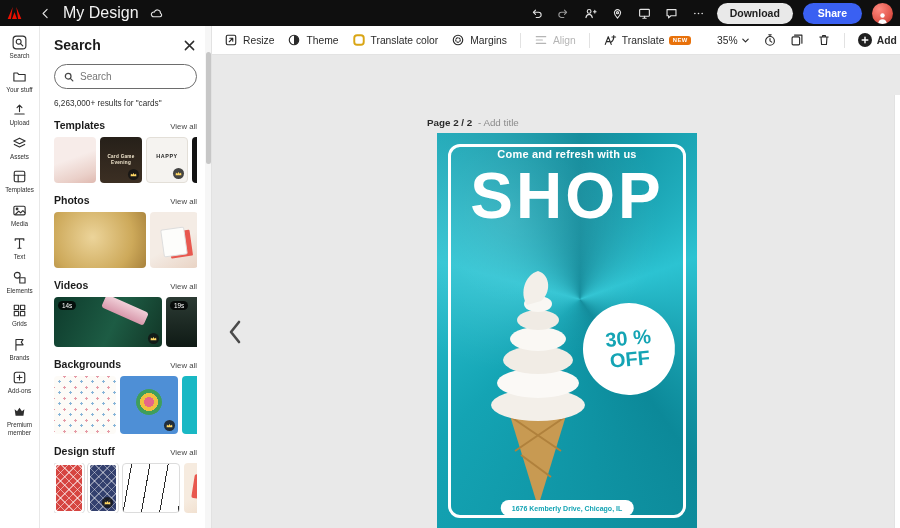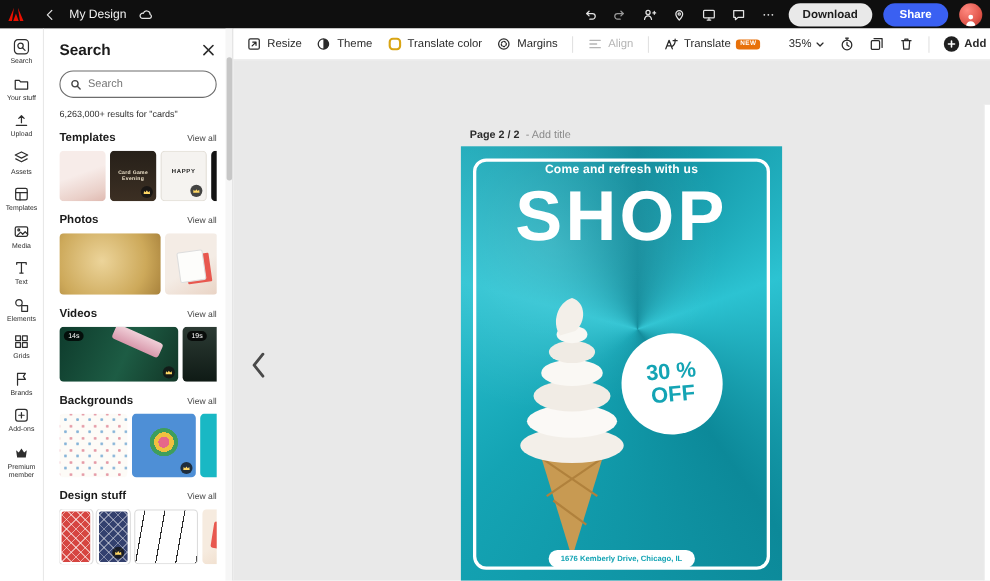--- a/index.html
+++ b/index.html
@@ -11,21 +11,21 @@
   body{font-family:"Liberation Sans","DejaVu Sans",sans-serif; background:#fff;}
   .app{width:900px; height:528px; position:relative; display:flex; flex-direction:column;}
 
   
   .topbar{height:26px; background:#0f0f0f; color:#ececec; display:flex; align-items:center; justify-content:space-between; flex:none; padding-right:7px;}
   .tb-left{display:flex; align-items:center; gap:9px;}
   .logo{width:28px; height:26px; display:flex; align-items:center; justify-content:center; cursor:pointer;}
   .tb-iconbtn{background:none; border:none; color:#e3e3e3; display:flex; align-items:center; cursor:pointer; padding:2px;}
   .tb-iconbtn svg{width:13px; height:13px; stroke:#e3e3e3; fill:none; stroke-width:1.4; stroke-linecap:round; stroke-linejoin:round;}
   .tb-iconbtn.dim svg{stroke:#9a9a9a;}
-  .tb-title{font-size:11px; color:#f2f2f2; cursor:pointer;}
+  .tb-title{font-size:16px; color:#f2f2f2; cursor:pointer;}
   .tb-right{display:flex; align-items:center; gap:10px;}
   .btn-download{background:#e9e9e9; color:#1d1d1d; border:none; border-radius:11px; height:21px; padding:0 13px; font-size:10.5px; font-weight:700; cursor:pointer; font-family:inherit;}
   .btn-share{background:var(--share-blue); color:#fff; border:none; border-radius:11px; height:21px; padding:0 15px; font-size:10.5px; font-weight:700; cursor:pointer; font-family:inherit;}
   .avatar{width:21px; height:21px; border-radius:50%; background:radial-gradient(circle at 35% 30%, #ff8a80, var(--avatar-red) 60%, #b03126); display:flex; align-items:flex-end; justify-content:center; overflow:hidden; cursor:pointer;}
   .avatar svg{width:13px; height:13px; fill:#fff;}
 
   .main{flex:1; display:flex; min-height:0;}
 
   
   .rail{width:40px; background:#fff; border-right:1px solid #e8e8e8; display:flex; flex-direction:column; align-items:center; padding-top:5px; flex:none;}
@@ -97,21 +97,21 @@
 
   .canvas-body{flex:1; position:relative; overflow:hidden;}
   .right-strip{position:absolute; right:0; top:0; bottom:0; width:6px; background:#fff; border-left:1px solid #e2e2e2;}
   .page-label{position:absolute; left:215px; top:22px; font-size:9.8px;}
   .pl-strong{font-weight:700; color:#2b2b2b;}
   .pl-hint{color:#8b8b8b; margin-left:3px;}
   .page-prev{position:absolute; left:12px; top:222px; background:none; border:none; cursor:pointer; padding:2px;}
   .page-prev svg{width:18px; height:26px; stroke:#4a4a4a; stroke-width:2.6; fill:none; stroke-linecap:round; stroke-linejoin:round;}
 
   
-  .poster{position:absolute; left:207px; top:38px; width:292px; height:396px; cursor:pointer; overflow:hidden;
+  .poster{position:absolute; left:225px; top:38px; width:260px; height:396px; cursor:pointer; overflow:hidden;
     background:
       radial-gradient(circle at 28% 22%, rgba(255,255,255,.14), transparent 42%),
       conic-gradient(from 225deg at 55% 42%, var(--poster-teal), var(--poster-teal-light) 60deg, var(--poster-teal-dark) 135deg, var(--poster-teal-light) 205deg, var(--poster-teal-dark) 280deg, var(--poster-teal) 360deg);}
   .poster-frame{position:absolute; inset:11px; border:3px solid #fff; border-radius:12px; pointer-events:none; z-index:2;}
   .poster-text{position:absolute; top:15px; left:0; right:0; text-align:center; color:#fff; z-index:3;}
   .tagline{font-size:11px; font-weight:600; letter-spacing:.2px; margin-bottom:6px;}
   .big1{font-size:36px; font-weight:800; line-height:1; letter-spacing:-1px;}
   .big2{font-size:64px; font-weight:800; line-height:.95; letter-spacing:3px; margin-top:2px;}
   .icecream{position:absolute; left:16px; top:126px; width:170px; height:256px; z-index:1;}
   .discount{position:absolute; left:146px; top:170px; width:92px; height:92px; border-radius:50%; background:#fff; z-index:3; display:flex; flex-direction:column; align-items:center; justify-content:center; color:var(--poster-teal); font-weight:800; font-size:20px; line-height:1.05; transform:rotate(-5deg); cursor:pointer;}

